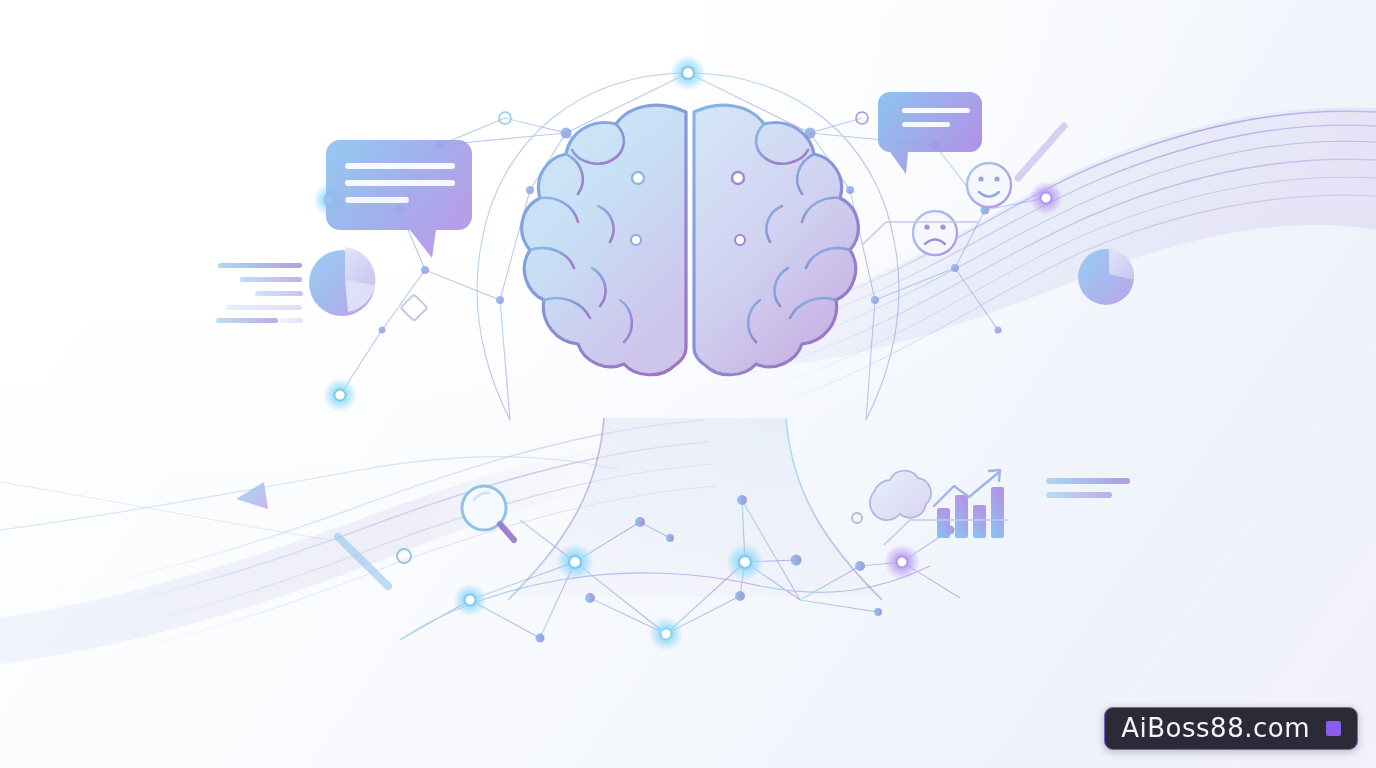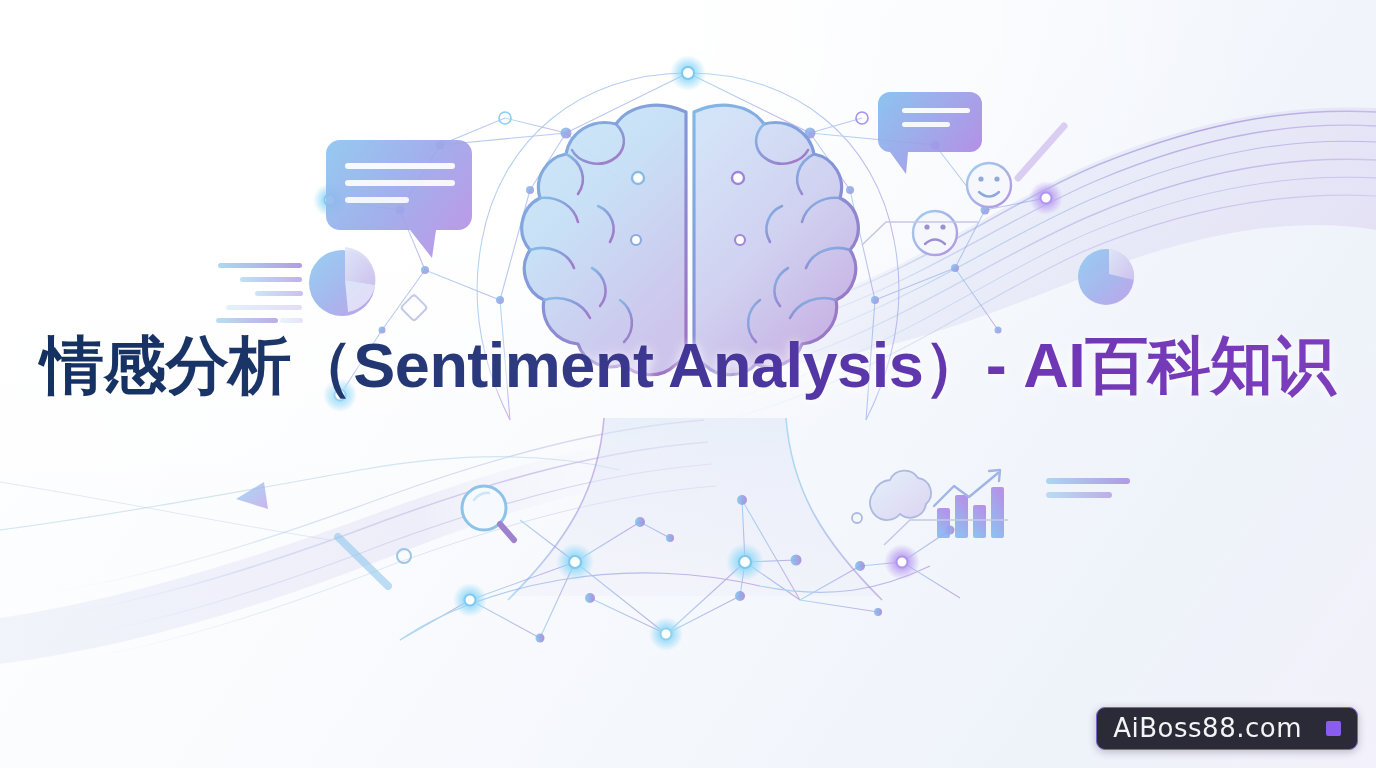--- a/index.html
+++ b/index.html
@@ -43,21 +43,21 @@
     font-size:22px;
     font-weight:500;
     color:#1f2b45;
     white-space:nowrap;
     text-shadow:0 1px 5px rgba(255,255,255,0.98),0 0 10px rgba(255,255,255,0.9);
   }
 
   
   #watermark{
     position:absolute;right:18px;bottom:18px;
-    display:flex;align-items:center;gap:24px;
+    display:flex;align-items:center;gap:16px;
     padding:7px 16px 8px 16px;
     background:#2b2b37;
     border:1.5px solid #7a63c9;
     border-radius:9px;
     z-index:60;
     box-shadow:0 2px 8px rgba(40,30,70,0.28);
   }
   #watermark-text{
     color:#f4f4f7;font-size:26px;letter-spacing:0.5px;
     font-family:"DejaVu Sans",sans-serif;line-height:1;
@@ -454,21 +454,20 @@
       <path d="M862,245 L886,222 L978,222" fill="none" stroke="#c3c8e4" stroke-width="1.5"></path>
       <path d="M414,315 L438,292 L500,292" fill="none" stroke="#c9cde6" stroke-width="1.4" opacity="0.0"></path>
       <path d="M884,545 L910,520 L1008,520" fill="none" stroke="#c4c9e5" stroke-width="1.5"></path>
       <path d="M425,290 L447,267 L520,267" fill="none" stroke="#c8cce6" stroke-width="1.4" opacity="0.0"></path>
       <path d="M482,294 L500,276 L562,276" fill="none" stroke="#c8cce6" stroke-width="1.3" opacity="0.0"></path>
       <path d="M560,282 L580,262" fill="none" stroke="#c8cce6" stroke-width="1.2" opacity="0.0"></path>
     </g>
   </svg>
 
   <div id="text-block">
-    <h1 id="main-title">情感分析（Sentiment Analysis）- AI百科知识</h1>
   </div>
 
   <div id="watermark">
     <span id="watermark-text">AiBoss88.com</span>
     <span id="watermark-square"></span>
   </div>
 
 </div>
 
 </body></html>

